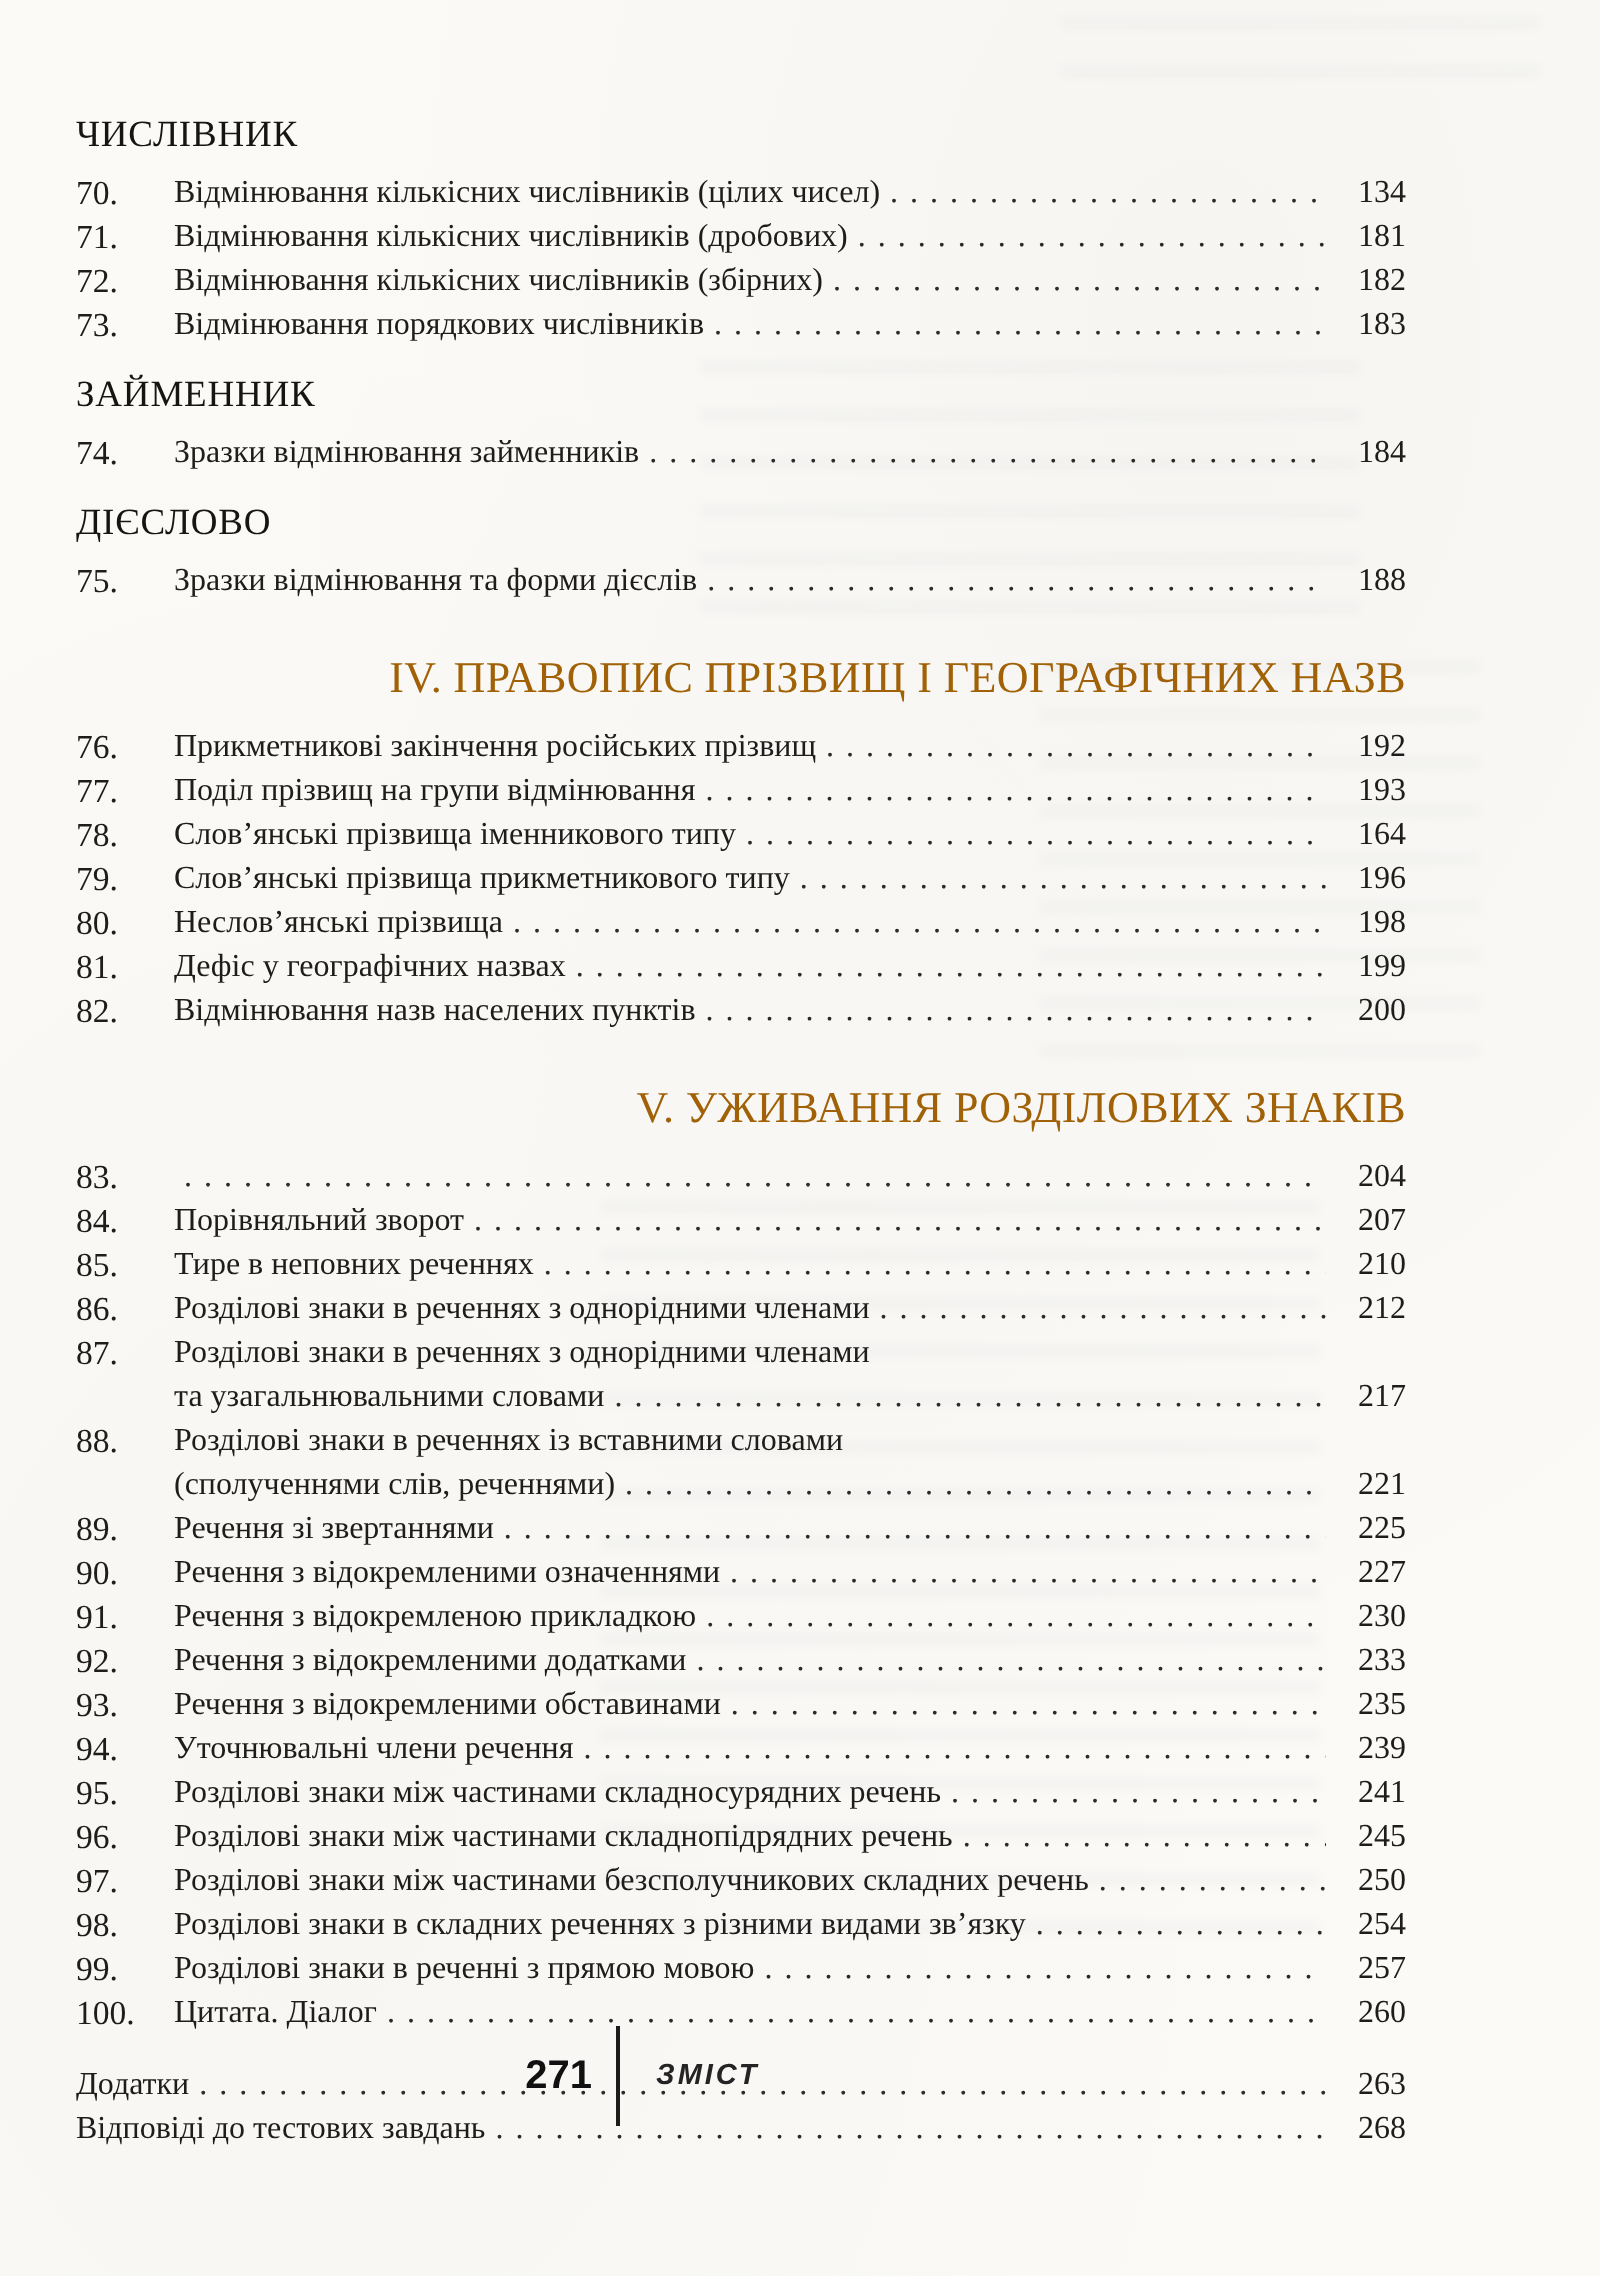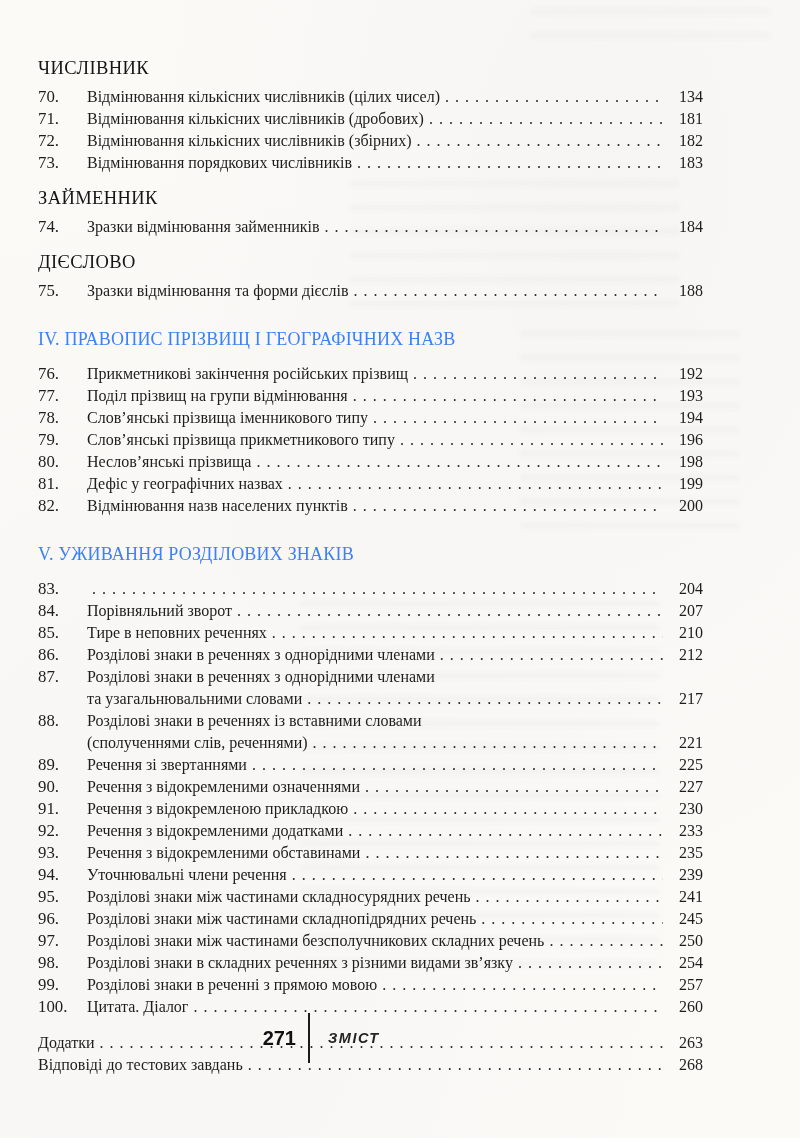--- a/index.html
+++ b/index.html
@@ -35,24 +35,25 @@
   .bleed.b4 { top: 600px; right: 140px; width: 360px; height: 380px; }
 
   .h-sub {
     font-size: 18.5px; line-height: 24px;
     letter-spacing: .4px;
     margin: 12px 0 6px;
     color: #161514;
   }
   .h-sub.first { margin-top: 12px; }
   .h-major {
-    font-size: 18px; line-height: 30px;
+    font-size: 22px; line-height: 30px;
     letter-spacing: .2px;
     margin: 22px 0 9px;
-    color: #3b82f6;
+    color: #a16207;
+    text-align: right;
   }
   .row { display: flex; align-items: flex-start; gap: 16px; }
   .row .num {
     flex: 0 0 auto;
     min-width: 33px;
     font-size: 16.8px; line-height: 22px;
   }
   .row .body { flex: 1 1 auto; min-width: 0; }
   .line {
     display: flex; align-items: baseline;
@@ -190,21 +191,21 @@
             <span class="pg">193</span>
           </div>
         </div>
       </div>
       <div class="row">
         <span class="num">78.</span>
         <div class="body">
           <div class="line">
             <span class="title">Слов’янські прізвища іменникового типу</span>
             <span class="dots">............................................................................................................................................</span>
-            <span class="pg">194</span>
+            <span class="pg">164</span>
           </div>
         </div>
       </div>
       <div class="row">
         <span class="num">79.</span>
         <div class="body">
           <div class="line">
             <span class="title">Слов’янські прізвища прикметникового типу</span>
             <span class="dots">............................................................................................................................................</span>
             <span class="pg">196</span>

